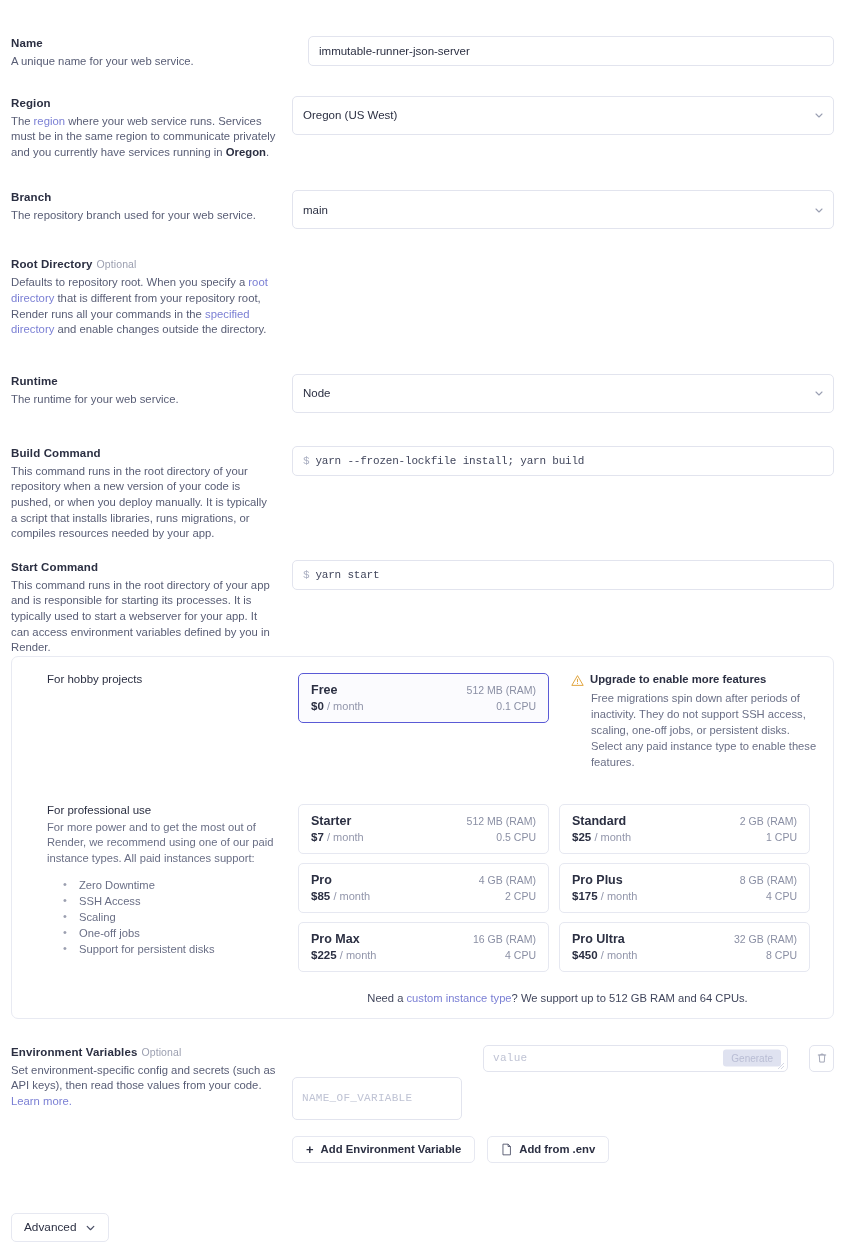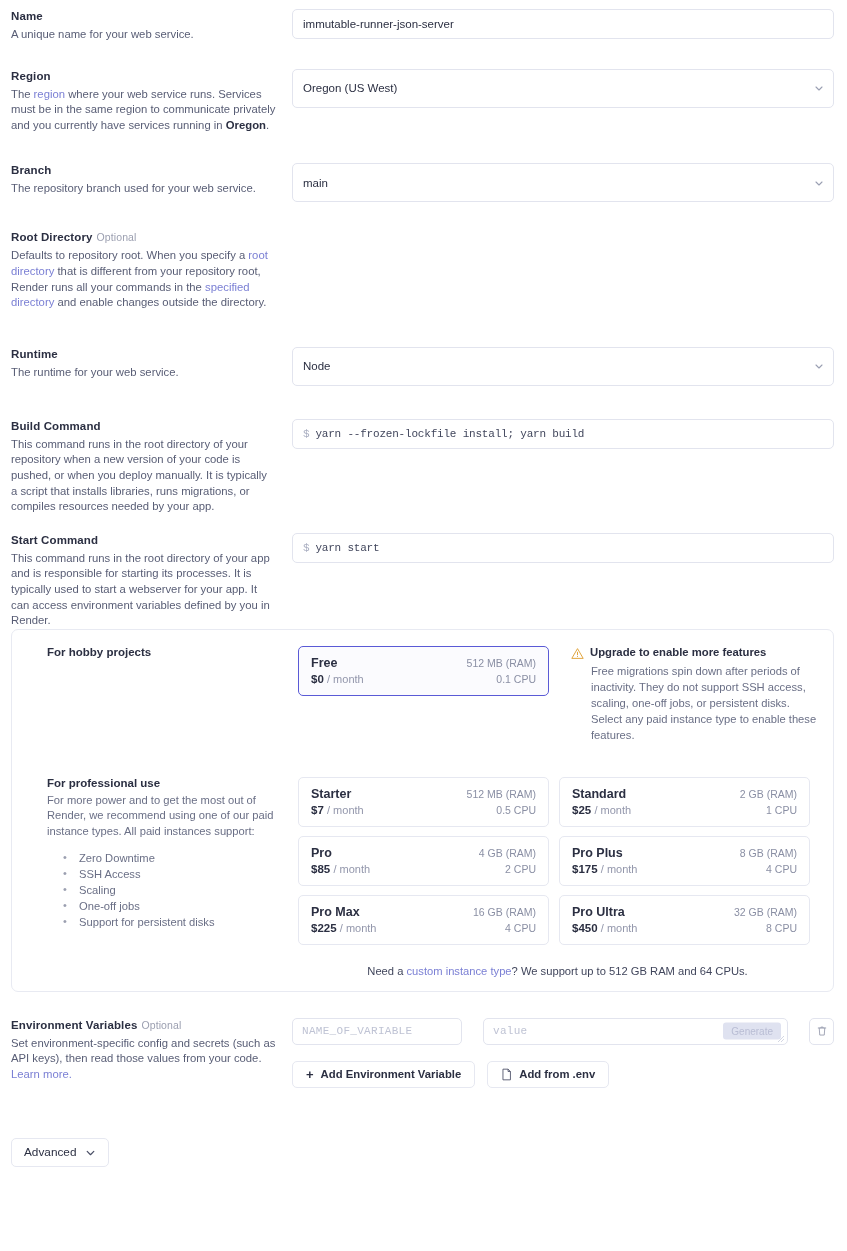--- a/index.html
+++ b/index.html
@@ -100,21 +100,21 @@
   .instance-panel {
     margin: 0 13px 0 11px;
     border: 1px solid #e8eaf2;
     border-radius: 7px;
     background: #fff;
     padding: 16px 16px 14px 16px;
   }
   .instance-block { display: flex; align-items: flex-start; }
   .inst-left { width: 270px; flex: 0 0 270px; padding-left: 19px; padding-right: 14px; }
   .inst-left .hdr {
-    font-size: 11.5px; font-weight: bold; color: #2b2f42; margin: 0 0 4px 0;
+    font-size: 11.5px; font-weight: normal; color: #2b2f42; margin: 0 0 4px 0;
   }
   .inst-left p {
     font-size: 11.2px; color: #6a6f86; line-height: 15.6px; margin: 0;
   }
   .inst-left ul {
     margin: 11px 0 0 0; padding: 0 0 0 16px; list-style: none;
   }
   .inst-left li {
     font-size: 11.2px; color: #6a6f86; line-height: 16px; position: relative;
     padding-left: 16px;
@@ -158,25 +158,25 @@
 
   .custom-note {
     text-align: center;
     font-size: 11.2px;
     color: #41465c;
     margin-top: 20px;
   }
 
   
   .env-name-input {
-    width: 170px; height: 27px;
+    width: 170px; height: 43px;
     border: 1px solid #e2e4ee; border-radius: 5px;
     display: flex; align-items: center; padding: 0 9px;
     font-family: "Liberation Mono", monospace; font-size: 11px;
-    color: #bfc3d4; letter-spacing: 0.3px; background: #fff;
+    color: #bfc3d4; letter-spacing: 0.3px; background: #fff; margin-top: 32px;
   }
   .env-value-wrap {
     width: 305px; height: 27px; position: relative;
     border: 1px solid #e2e4ee; border-radius: 5px; background: #fff;
     display: flex; align-items: center; padding: 0 9px;
   }
   .env-value-wrap .ph {
     font-family: "Liberation Mono", monospace; font-size: 11px;
     color: #bfc3d4; letter-spacing: 0.3px;
   }
@@ -205,21 +205,21 @@
     display: inline-flex; align-items: center; gap: 9px; padding: 0 12px;
     font-size: 11.8px; color: #2b2f42;
     font-family: "Liberation Sans", sans-serif; cursor: pointer;
   }
 </style>
 </head>
 <body>
 
 <div class="page">
 
-  <div class="form-row" style="margin-top:9px;">
+  <div class="form-row" style="margin-top:36px;gap:16px;">
     <div class="col-left">
       <div class="field-label">Name</div>
       <p class="field-desc">A unique name for your web service.</p>
     </div>
     <div class="col-right">
       <div class="input">
         <span>immutable-runner-json-server</span>
       </div>
     </div>
   </div>

